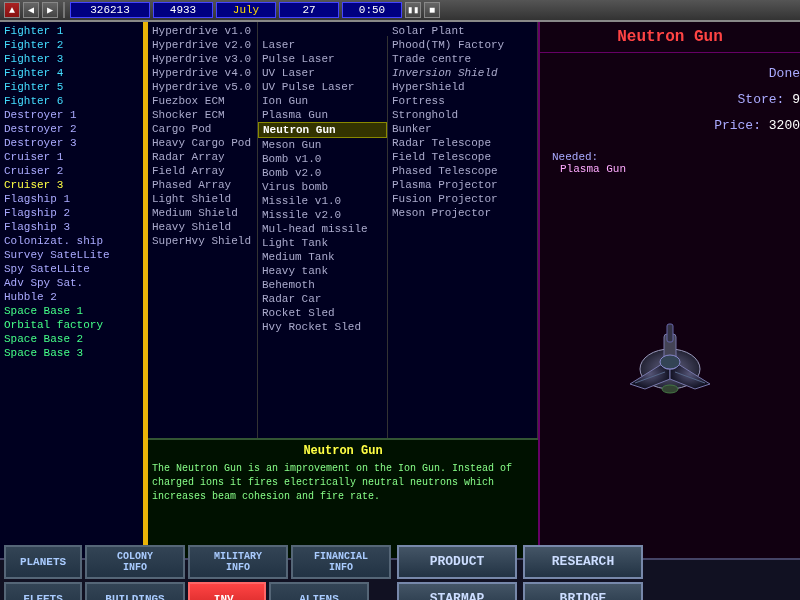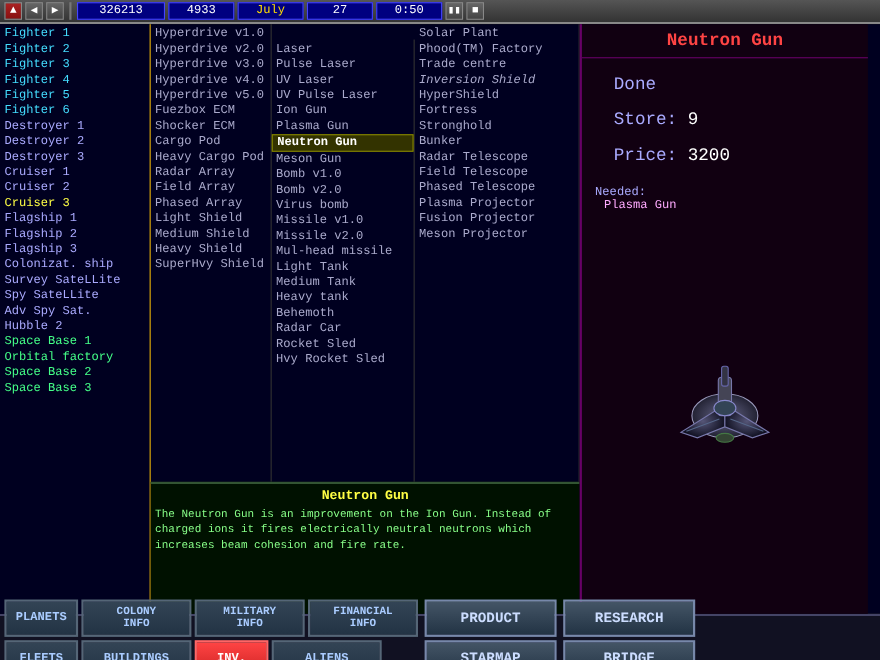--- a/index.html
+++ b/index.html
@@ -52,24 +52,24 @@
     
     #main {
       width: 800px;
       height: 536px;
       display: flex;
       background: #000020;
     }
 
     
     #left-panel {
-      width: 137px;
+      width: 148px;
       height: 536px;
       background: #000020;
-      border-right: 1px solid #eab308;
+      border-right: 5px solid #eab308;
       overflow: hidden;
       padding: 2px 0;
     }
     .list-item {
       padding: 1px 4px;
       color: #aaaaff;
       font-size: 11px;
       cursor: pointer;
       white-space: nowrap;
     }
@@ -127,24 +127,25 @@
     #right-title {
       color: #ff4444;
       font-size: 16px;
       font-weight: bold;
       text-align: center;
       padding: 6px;
       border-bottom: 1px solid #660066;
       font-family: 'Courier New', monospace;
     }
     #right-stats {
-      padding: 8px 29px;
+      padding: 8px 0;
       color: #aaaaff;
-      font-size: 16px;
+      font-size: 13px;
       line-height: 2.0;
+      text-align: right;
     }
     #right-stats .stat-label { color: #aaaaff; }
     #right-stats .stat-value { color: #ffffff; }
     #needed-section {
       padding: 4px 12px;
       color: #aaaaff;
       font-size: 11px;
     }
     #needed-label { color: #aaaaff; }
     #needed-value { color: #ffaaff; padding-left: 8px; }
@@ -181,21 +182,21 @@
       justify-content: center;
       text-align: center;
     }
     .bot-btn.active { background: linear-gradient(180deg, #ff4444 0%, #cc2222 100%); color: #ffffff; border-color: #ff6666; }
     .bot-btn.large {
       background: linear-gradient(180deg, #445566 0%, #223344 100%);
       border-color: #7788aa;
       color: #ccddff;
       font-size: 13px;
     }
-    .btn-sm { width: 67px; }
+    .btn-sm { width: 78px; }
     .btn-md { width: 100px; }
     .btn-lg { width: 120px; }
 
     
     ::-webkit-scrollbar { width: 8px; }
     ::-webkit-scrollbar-track { background: #000020; }
     ::-webkit-scrollbar-thumb { background: #334466; }
 
     
     #ship-svg { width: 160px; height: 130px; }

